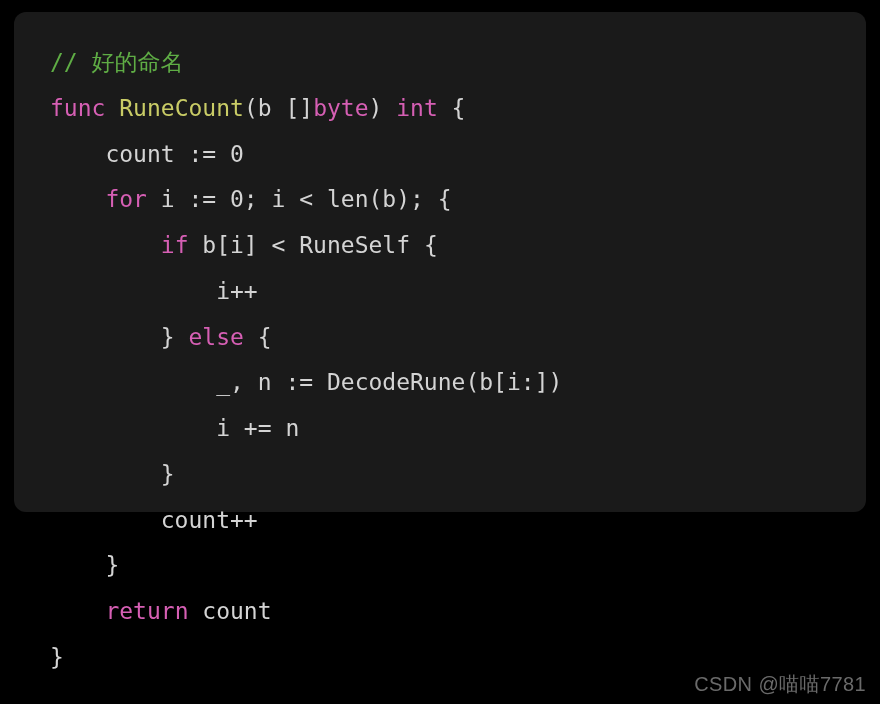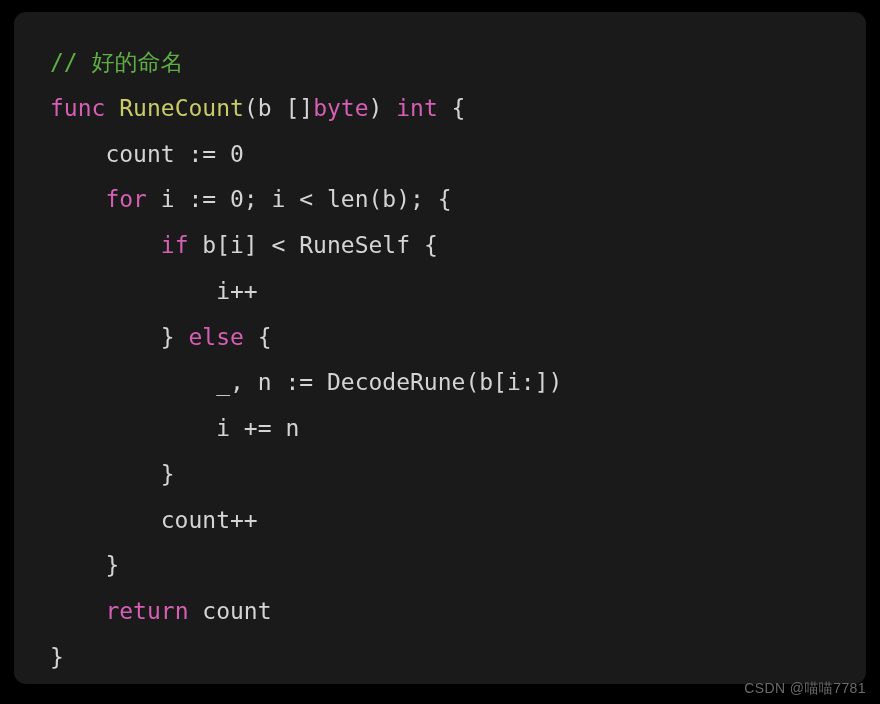--- a/index.html
+++ b/index.html
@@ -12,41 +12,41 @@
       height: 704px;
       background: #000000;
       position: relative;
       overflow: hidden;
     }
     .code-container {
       background: #1a1a1a;
       border-radius: 12px;
       margin: 12px 14px 14px 14px;
       padding: 28px 36px 30px 36px;
-      height: 672px;
+      height: 500px;
     }
     pre {
       font-family: "SF Mono", "Menlo", "Consolas", "DejaVu Sans Mono", monospace;
       font-size: 23px;
       line-height: 1.99;
       color: #d4d4d4;
       white-space: pre;
     }
     .comment { color: #5fad45; }
     .keyword { color: #d65fb4; }
     .funcname { color: #c9cc66; }
     .type { color: #d65fb4; }
     .plain { color: #d4d4d4; }
     .watermark {
       position: absolute;
       bottom: 6px;
       right: 14px;
       color: #6a6a6a;
       font-family: "Microsoft YaHei", "PingFang SC", sans-serif;
-      font-size: 14px;
+      font-size: 20px;
       letter-spacing: 0.4px;
     }
   </style>
 </head>
 <body>
 
 <div class="code-container">
 <pre><span class="comment">// 好的命名</span>
 <span class="keyword">func</span><span class="plain"> </span><span class="funcname">RuneCount</span><span class="plain">(b []</span><span class="type">byte</span><span class="plain">) </span><span class="type">int</span><span class="plain"> {</span>
 <span class="plain">    count := 0</span>

